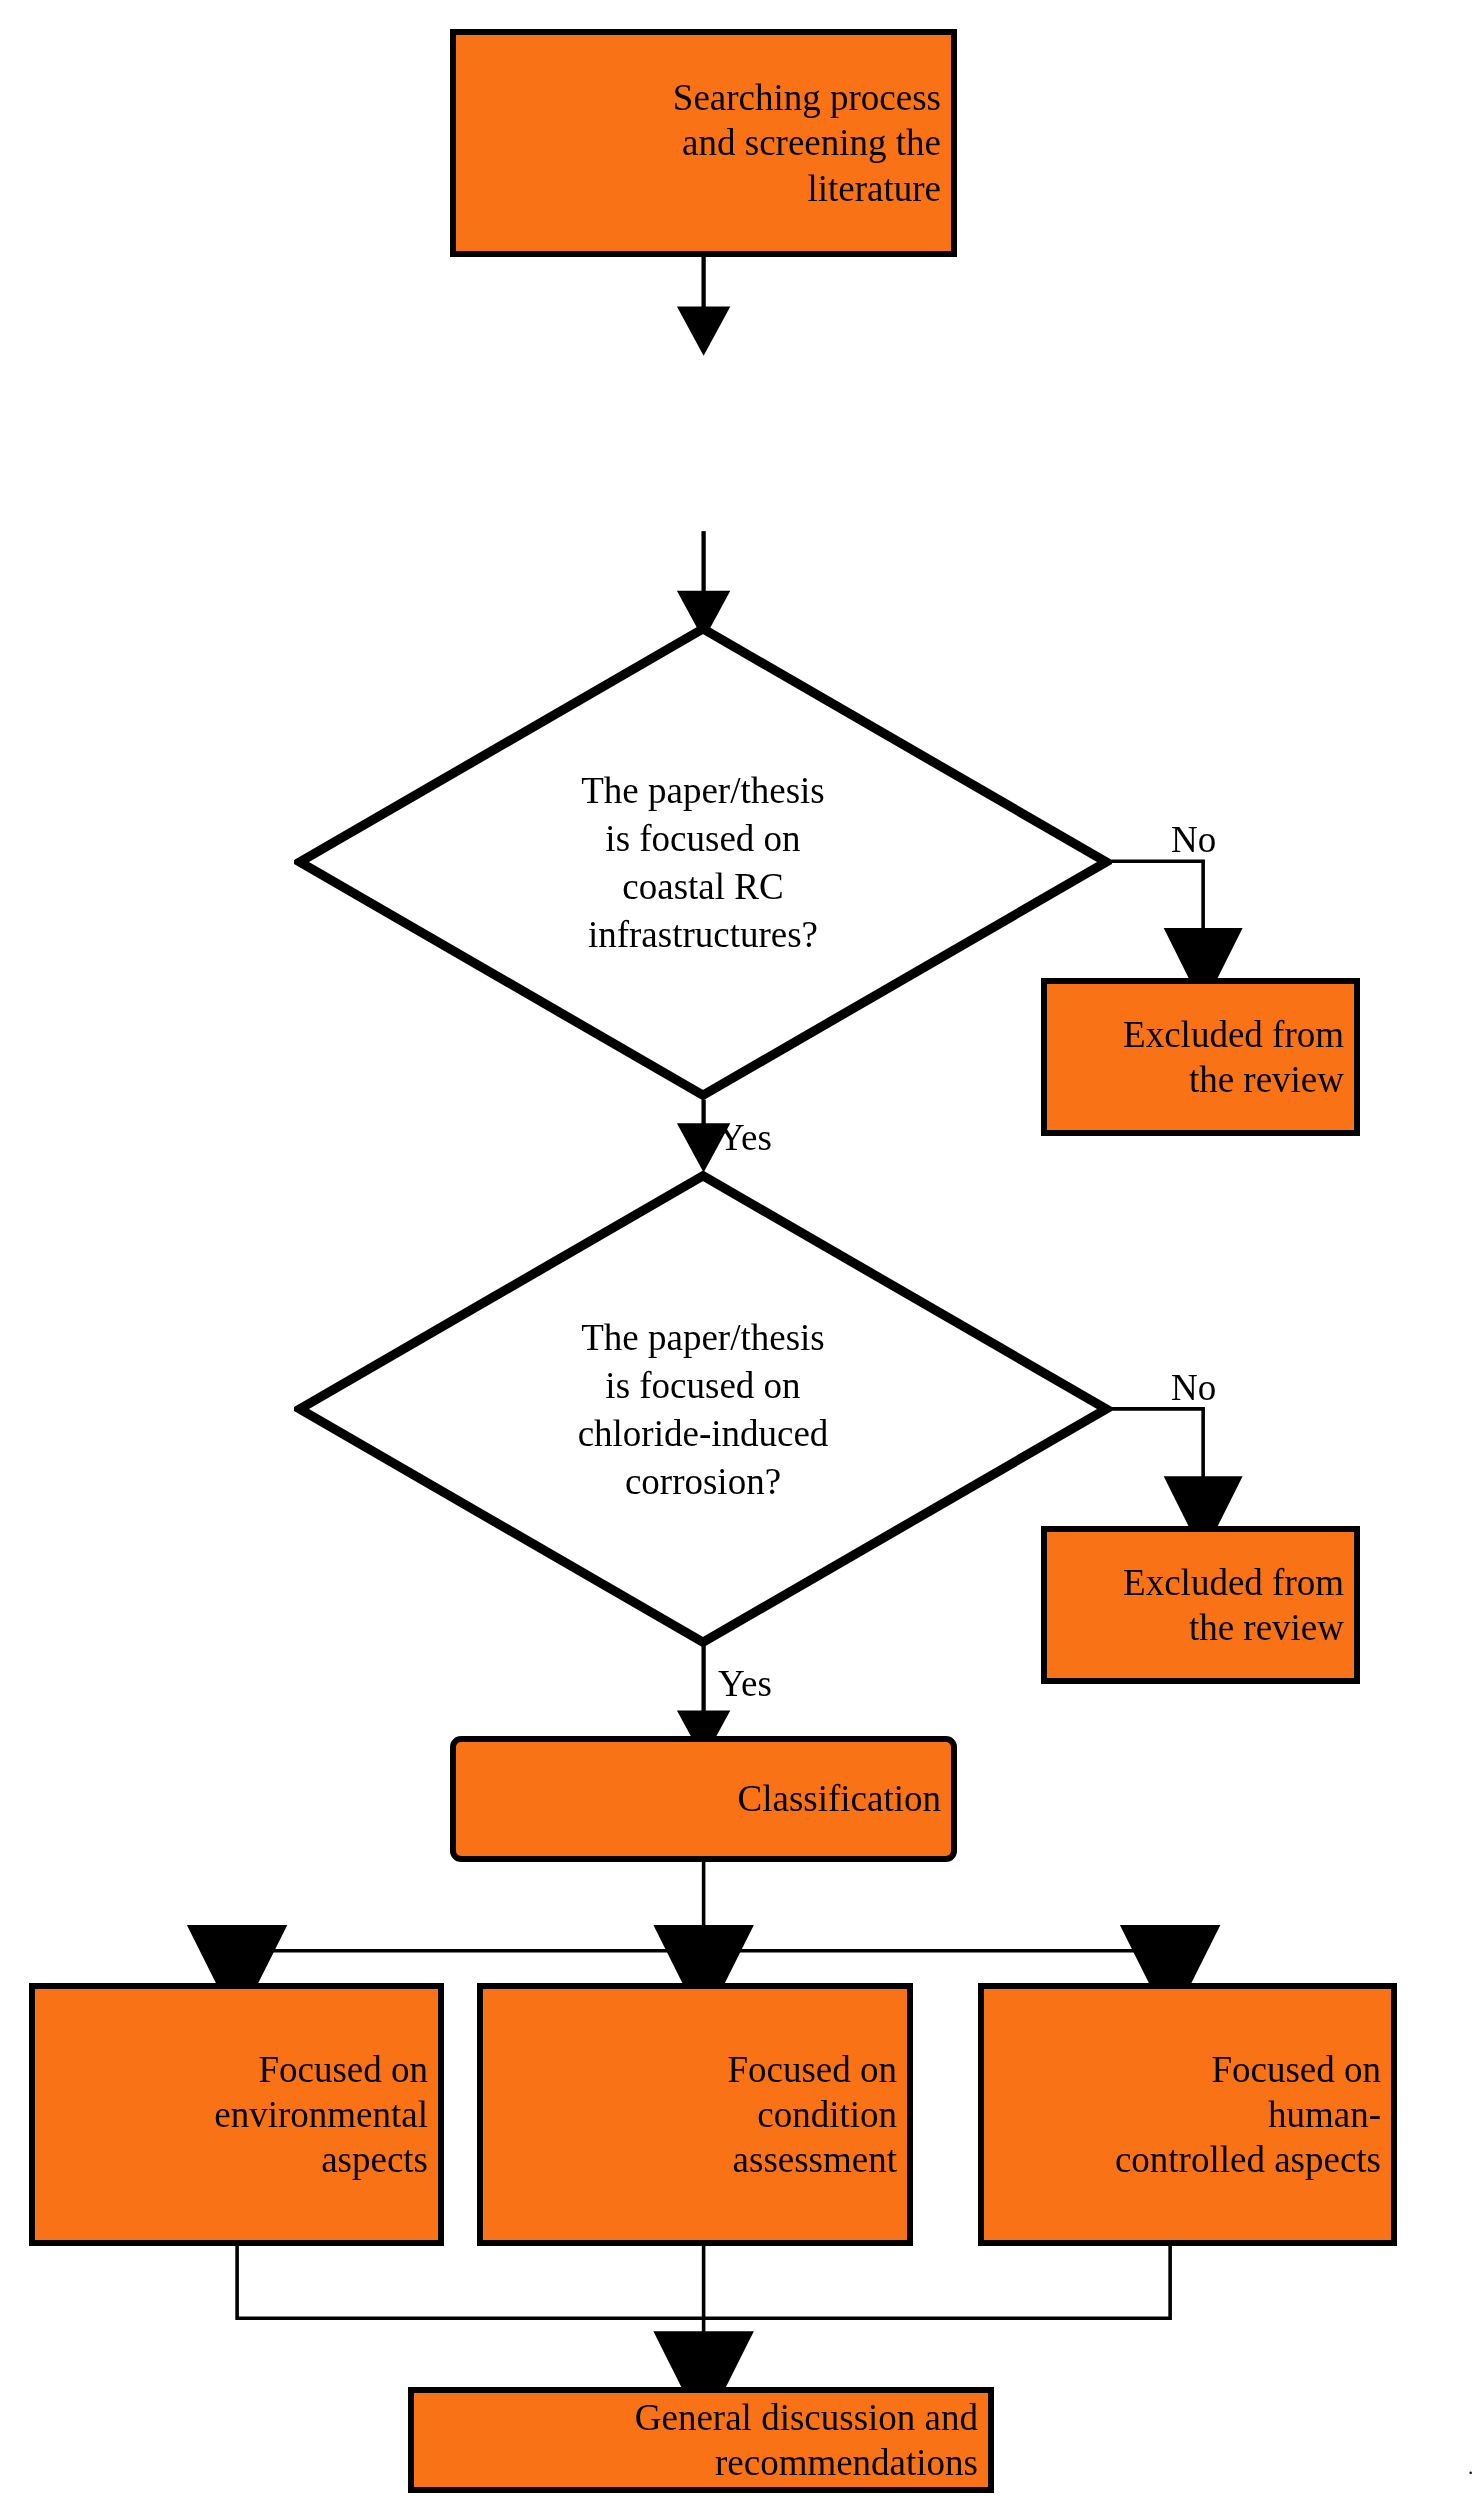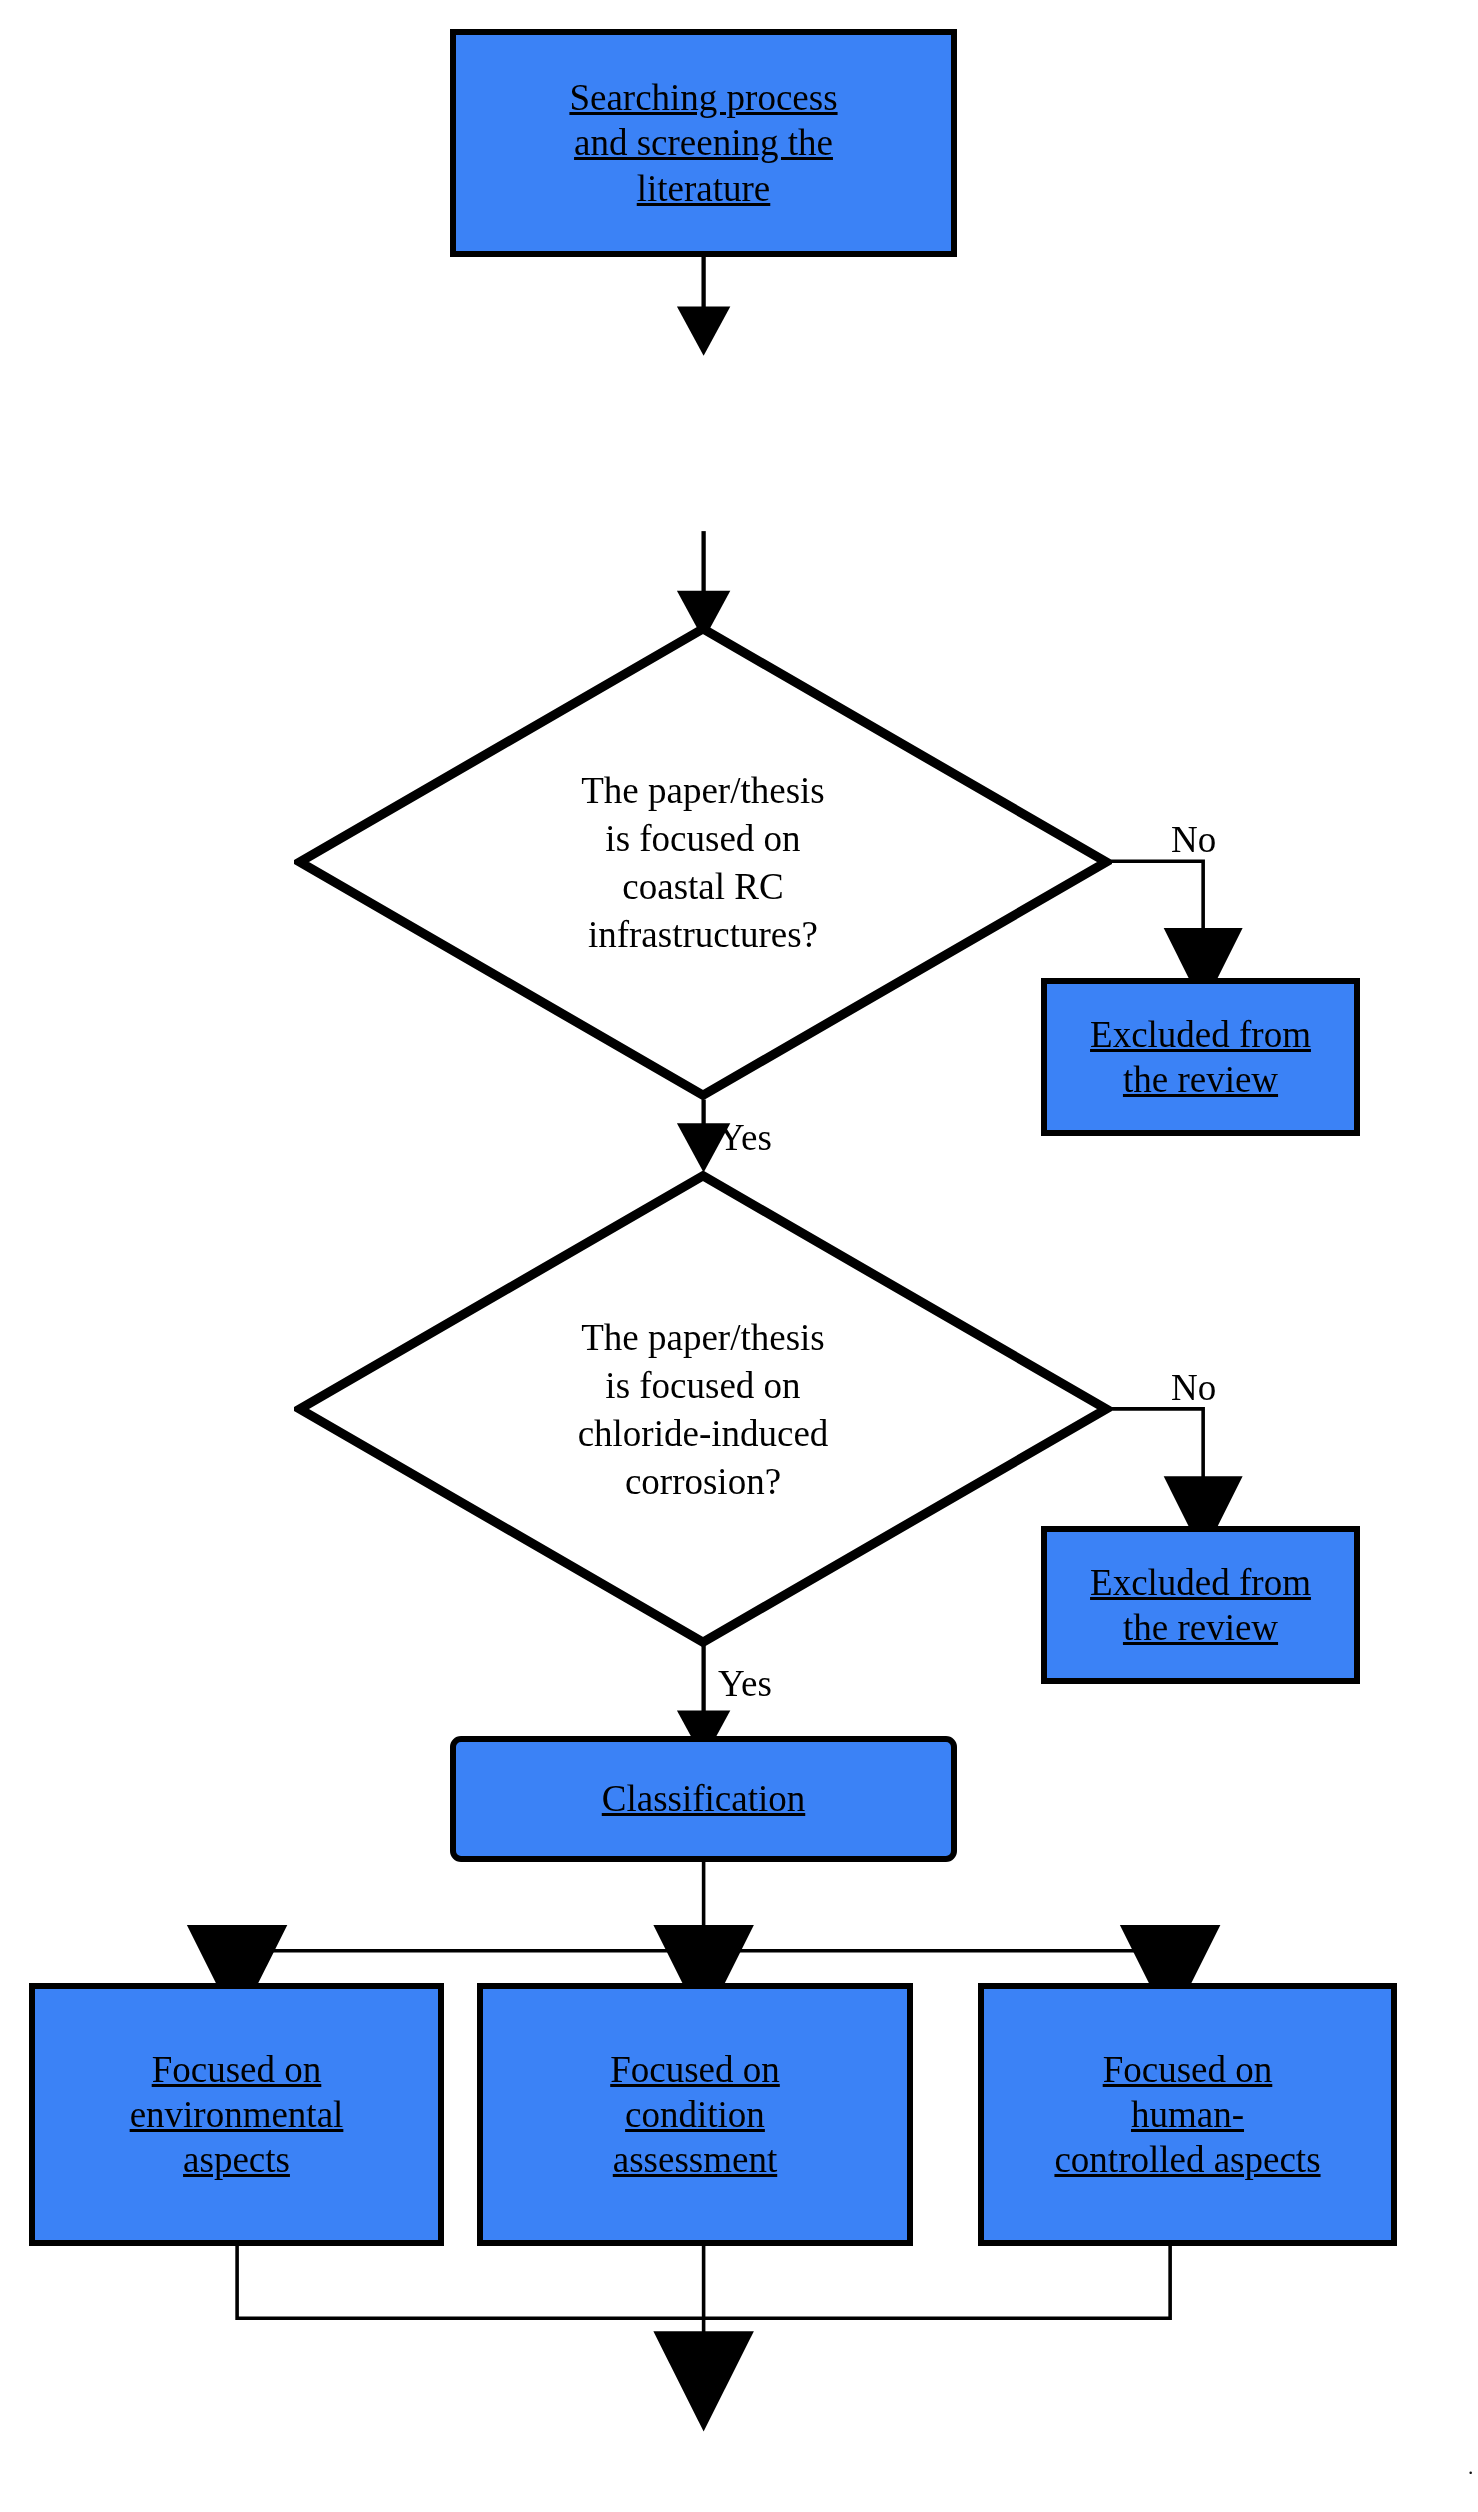--- a/index.html
+++ b/index.html
@@ -21,28 +21,27 @@
   svg.layer {
     position: absolute;
     left: 0;
     top: 0;
     width: 1479px;
     height: 2512px;
   }
   .node {
     position: absolute;
     box-sizing: border-box;
-    background: #3b82f6;
+    background: #f97316;
     border: 6.5px solid #000000;
     display: flex;
     align-items: center;
     justify-content: center;
-    text-align: center;
+    text-align: right;
     z-index: 3;
-    text-decoration: underline;
   }
   .node .label {
     display: block;
     width: 100%;
     font-size: 37px;
     line-height: 1.22;
     white-space: pre-line;
     padding: 0 10px;
     box-sizing: border-box;
   }
@@ -178,20 +177,24 @@
 condition
 assessment</span>
   </div>
 
   <div class="node" style="left:978px; top:1983px; width:419px; height:263px;">
     <span class="label">Focused on
 human-
 controlled aspects</span>
   </div>
 
+  <div class="node" style="left:408px; top:2387px; width:586px; height:106px;">
+    <span class="label">General discussion and
+recommendations</span>
+  </div>
 
   <div class="edge-label" style="left:1171px; top:797px;">No</div>
   <div class="edge-label" style="left:718px; top:1095px;">Yes</div>
   <div class="edge-label" style="left:1171px; top:1345px;">No</div>
   <div class="edge-label" style="left:718px; top:1641px;">Yes</div>
 
   <div class="corner-dot" style="right:5.7px; top:2455px;">.</div>
 
 </div>
 

